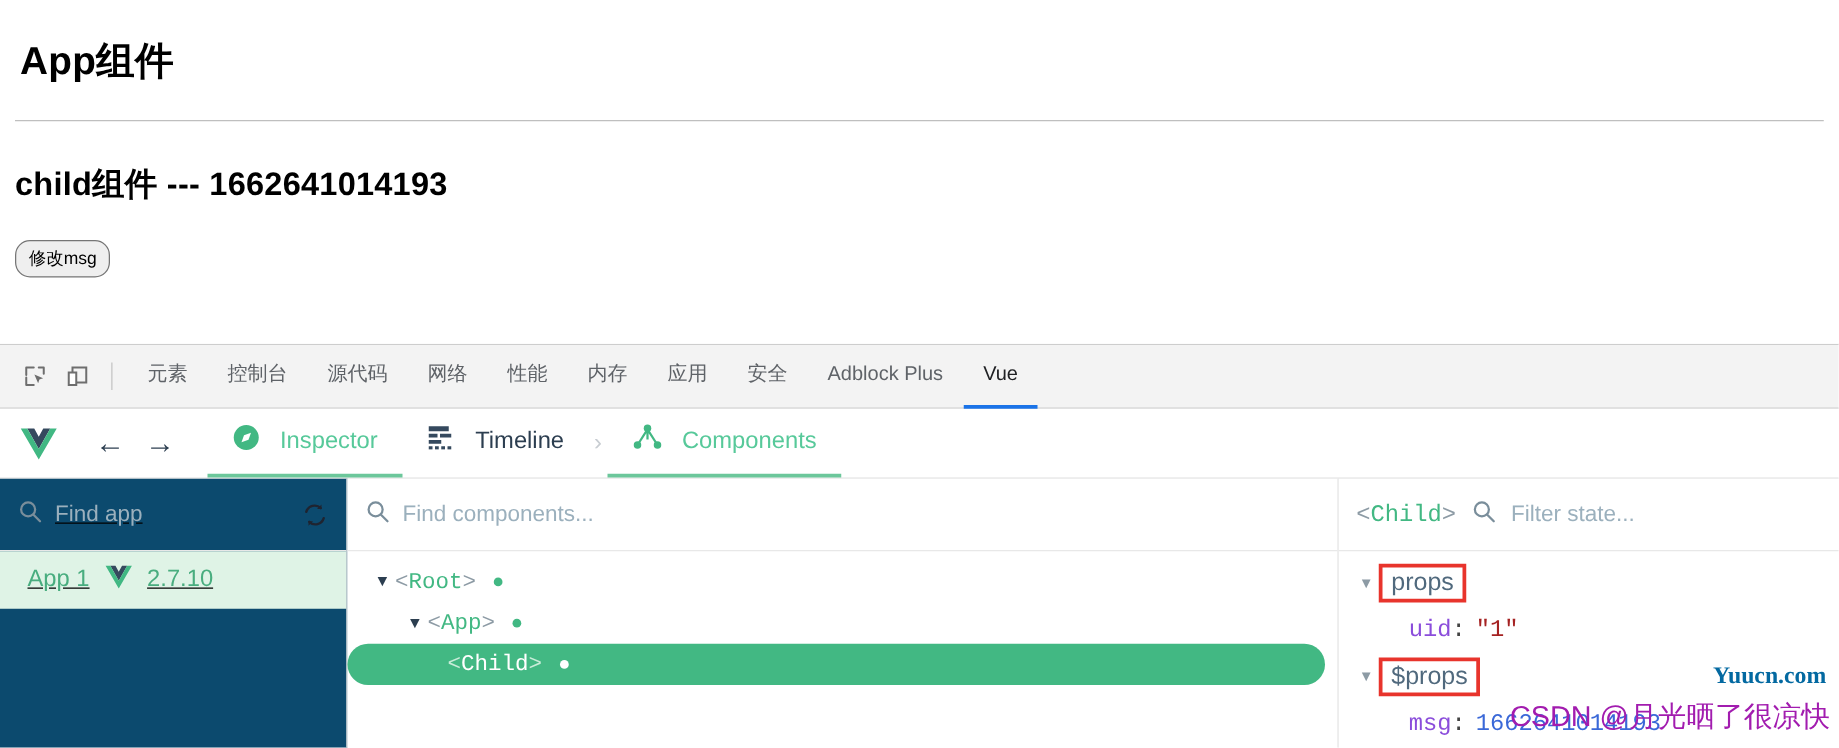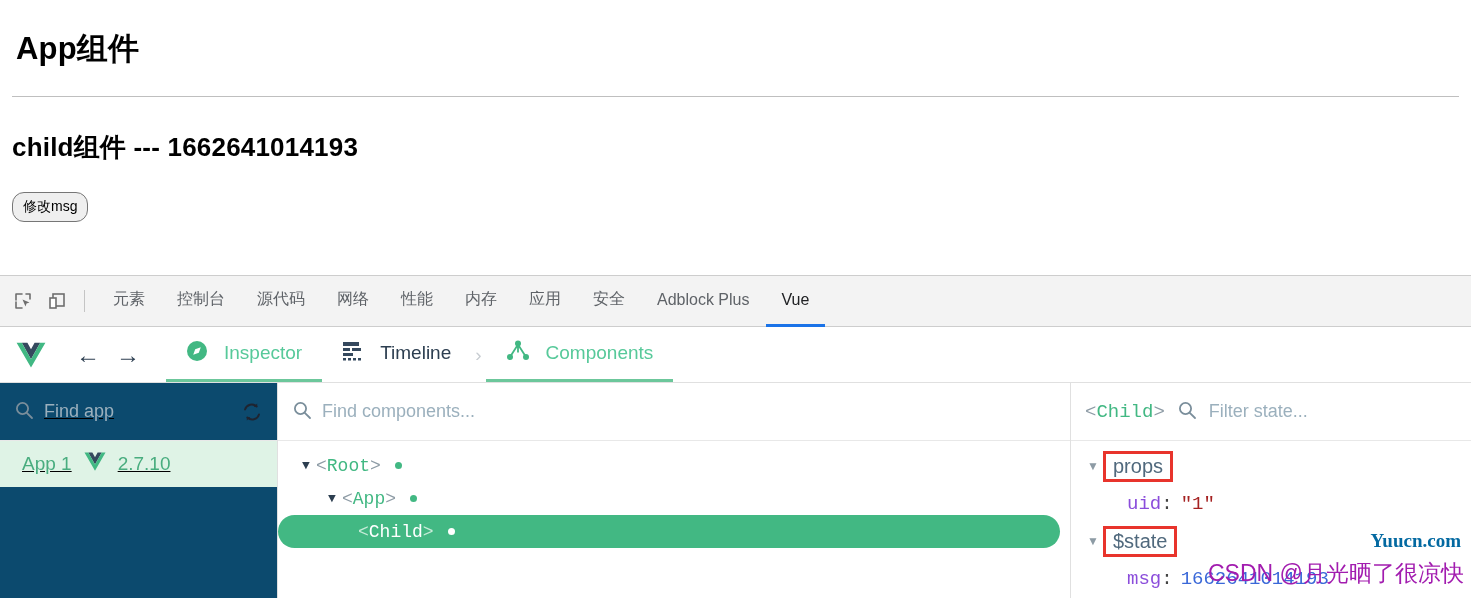--- a/index.html
+++ b/index.html
@@ -59,21 +59,21 @@
   }
 
   
   .dt-tabbar {
     height: 52px;
     background: #f3f3f3;
     border-top: 1px solid #cdcdcd;
     border-bottom: 1px solid #cdcdcd;
     display: flex;
     align-items: center;
-    padding: 0 6px;
+    padding: 0 11px;
     box-sizing: border-box;
   }
   .dt-iconbtn {
     width: 34px;
     height: 34px;
     display: flex;
     align-items: center;
     justify-content: center;
     cursor: pointer;
     border-radius: 3px;
@@ -474,21 +474,21 @@
         <span class="group-label">props</span>
       </div>
       <div class="state-kv">
         <span class="k-key">uid</span>
           <span class="k-colon">:</span>
         <span class="v-string">"1"</span>
       </div>
 
       <div class="state-group">
         <span class="caret">▼</span>
-        <span class="group-label">$state</span>
+        <span class="group-label">$props</span>
       </div>
       <div class="state-kv">
         <span class="k-key">msg</span>
           <span class="k-colon">:</span>
         <span class="v-number">1662641014193</span>
       </div>
     </div>
   </div>
 </div>
 

